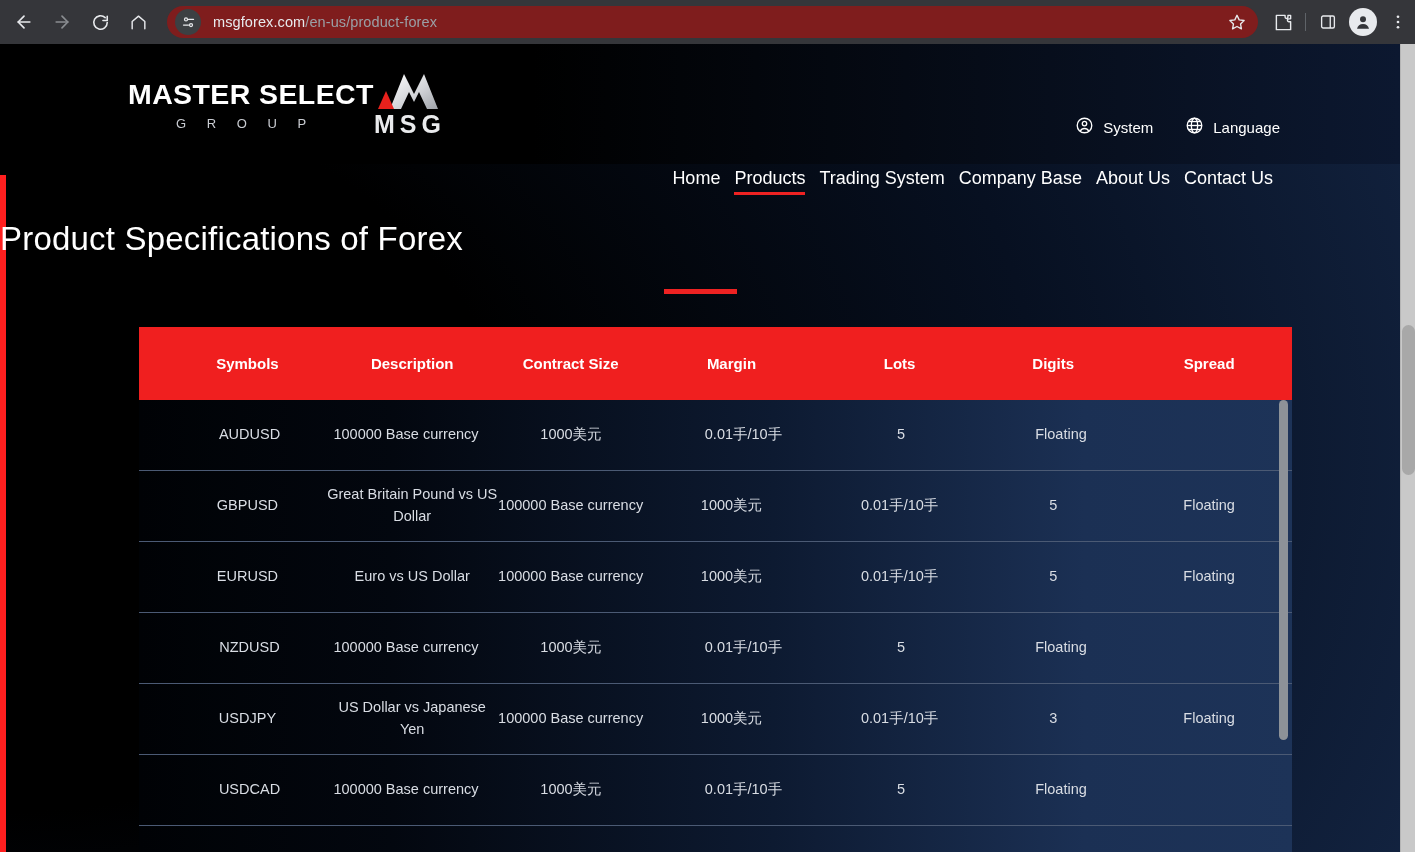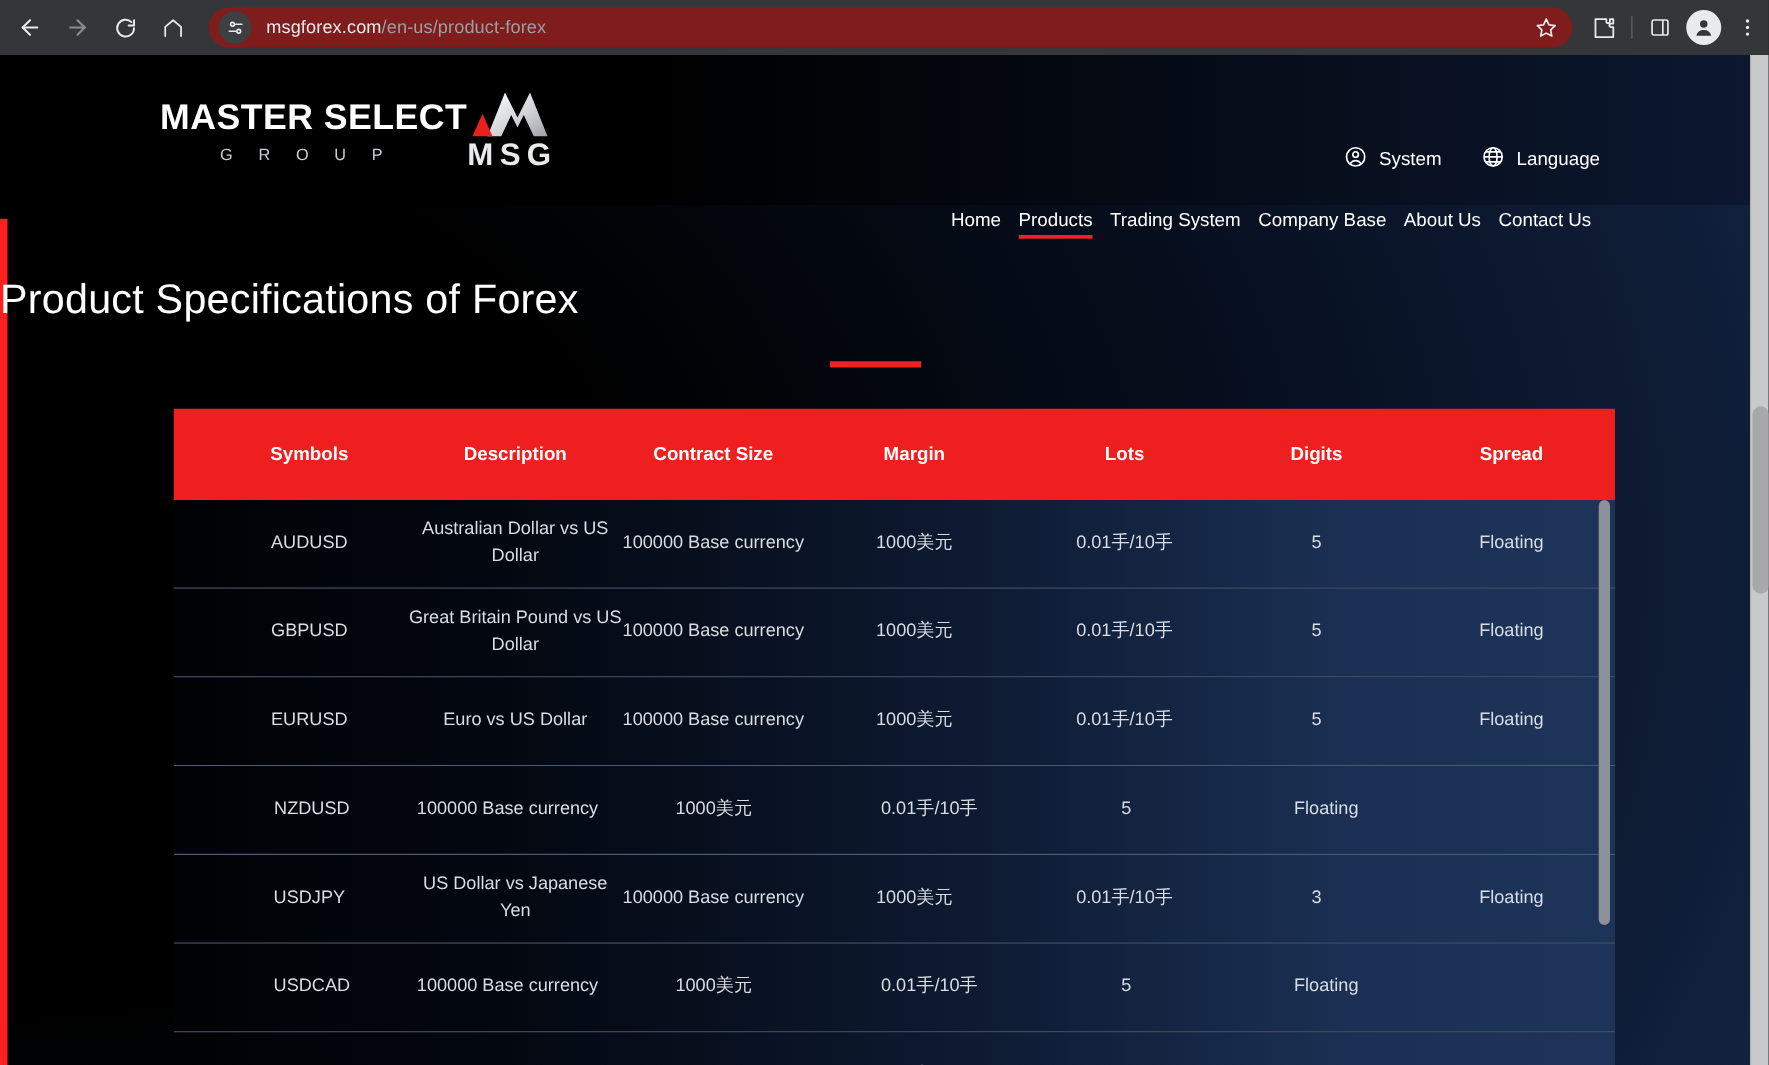--- a/index.html
+++ b/index.html
@@ -134,21 +134,21 @@
   .util-item {
     display: flex; align-items: center; gap: 9px;
     color: #ffffff; font-size: 15px;
   }
 
   #main-nav {
     position: absolute; right: 120px; top: 124px;
     display: flex; align-items: flex-end; gap: 0;
   }
   .nav-link {
-    color: #ffffff; font-size: 15px;
+    color: #ffffff; font-size: 18px;
     padding: 0 7px 6px 7px;
     position: relative; white-space: nowrap;
   }
   .nav-link.active::after {
     content: ""; position: absolute;
     left: 7px; right: 7px; bottom: 0; height: 3px;
     background: #ee2222;
   }
 
   
@@ -372,21 +372,20 @@
         <div class="th c2">Contract Size</div>
         <div class="th c3">Margin</div>
         <div class="th c4">Lots</div>
         <div class="th c5">Digits</div>
         <div class="th c6">Spread</div>
       </div>
 
       <div id="tbody-scroller">
         <div class="trow">
           <div class="td c0">AUDUSD</div>
-          <div class="td c1">Australian Dollar vs US Dollar</div>
           <div class="td c2">100000 Base currency</div>
           <div class="td c3">1000美元</div>
           <div class="td c4">0.01手/10手</div>
           <div class="td c5">5</div>
           <div class="td c6">Floating</div>
         </div>
         <div class="trow">
           <div class="td c0">GBPUSD</div>
           <div class="td c1">Great Britain Pound vs US Dollar</div>
           <div class="td c2">100000 Base currency</div>

